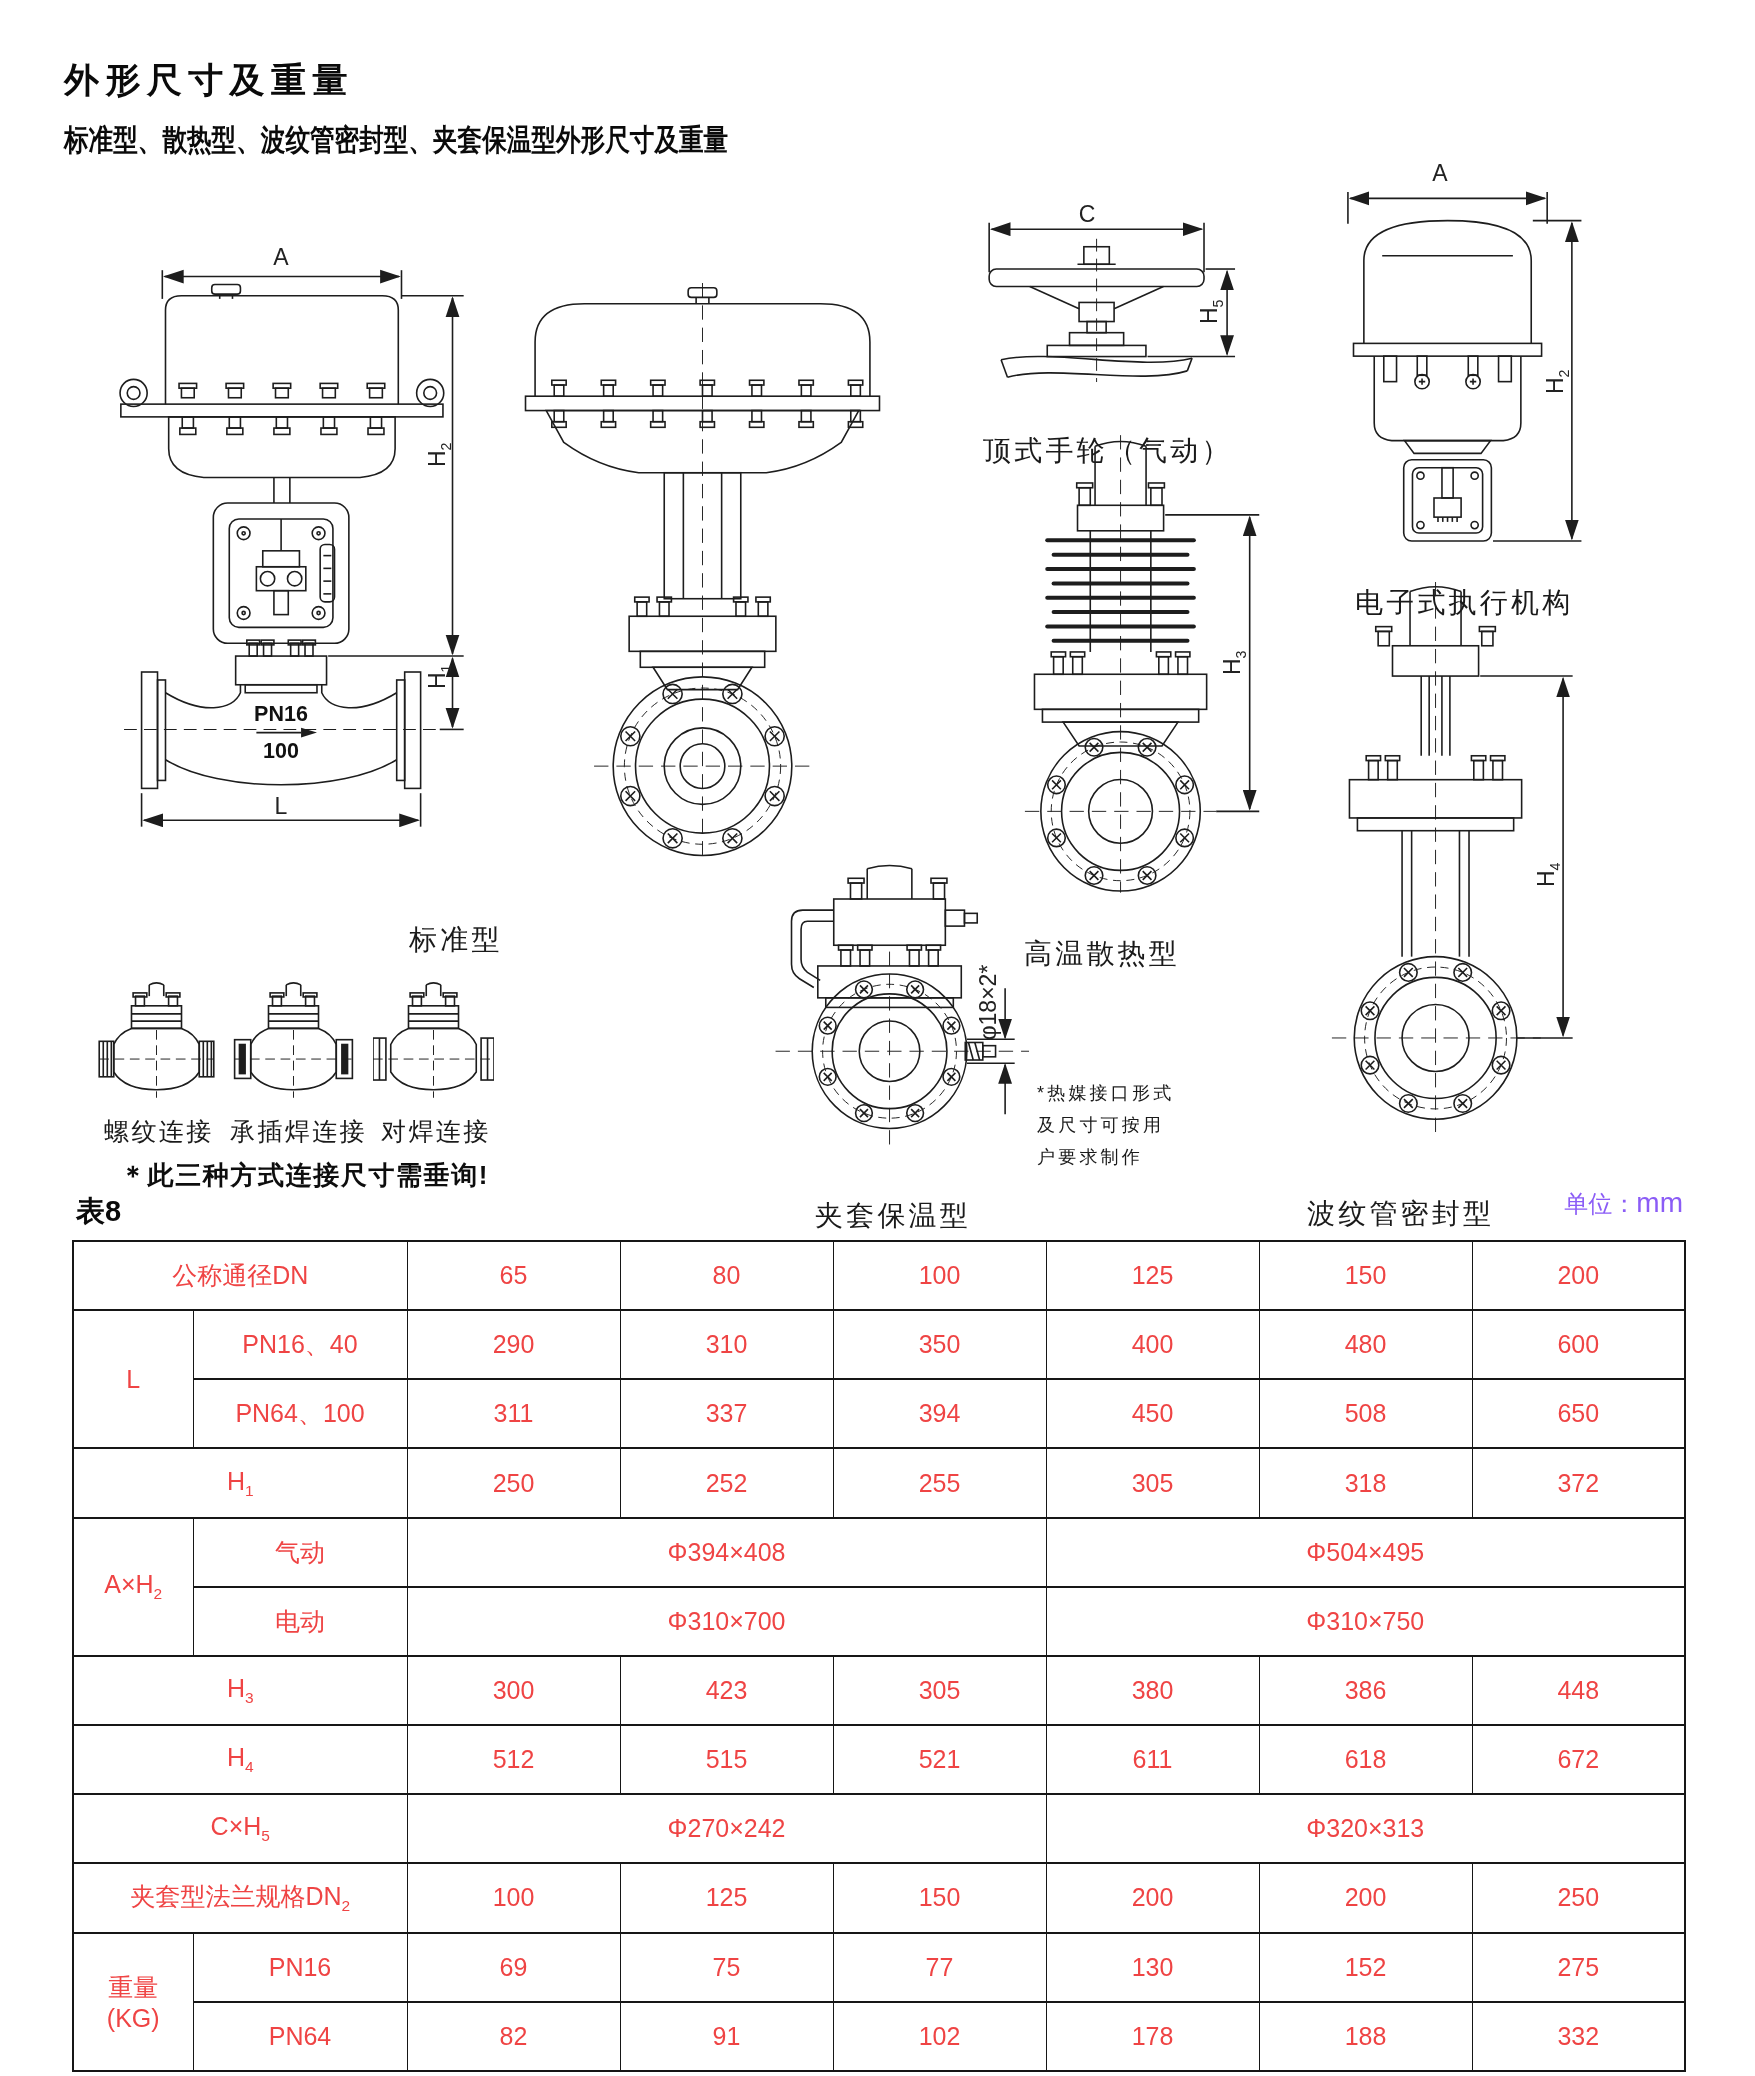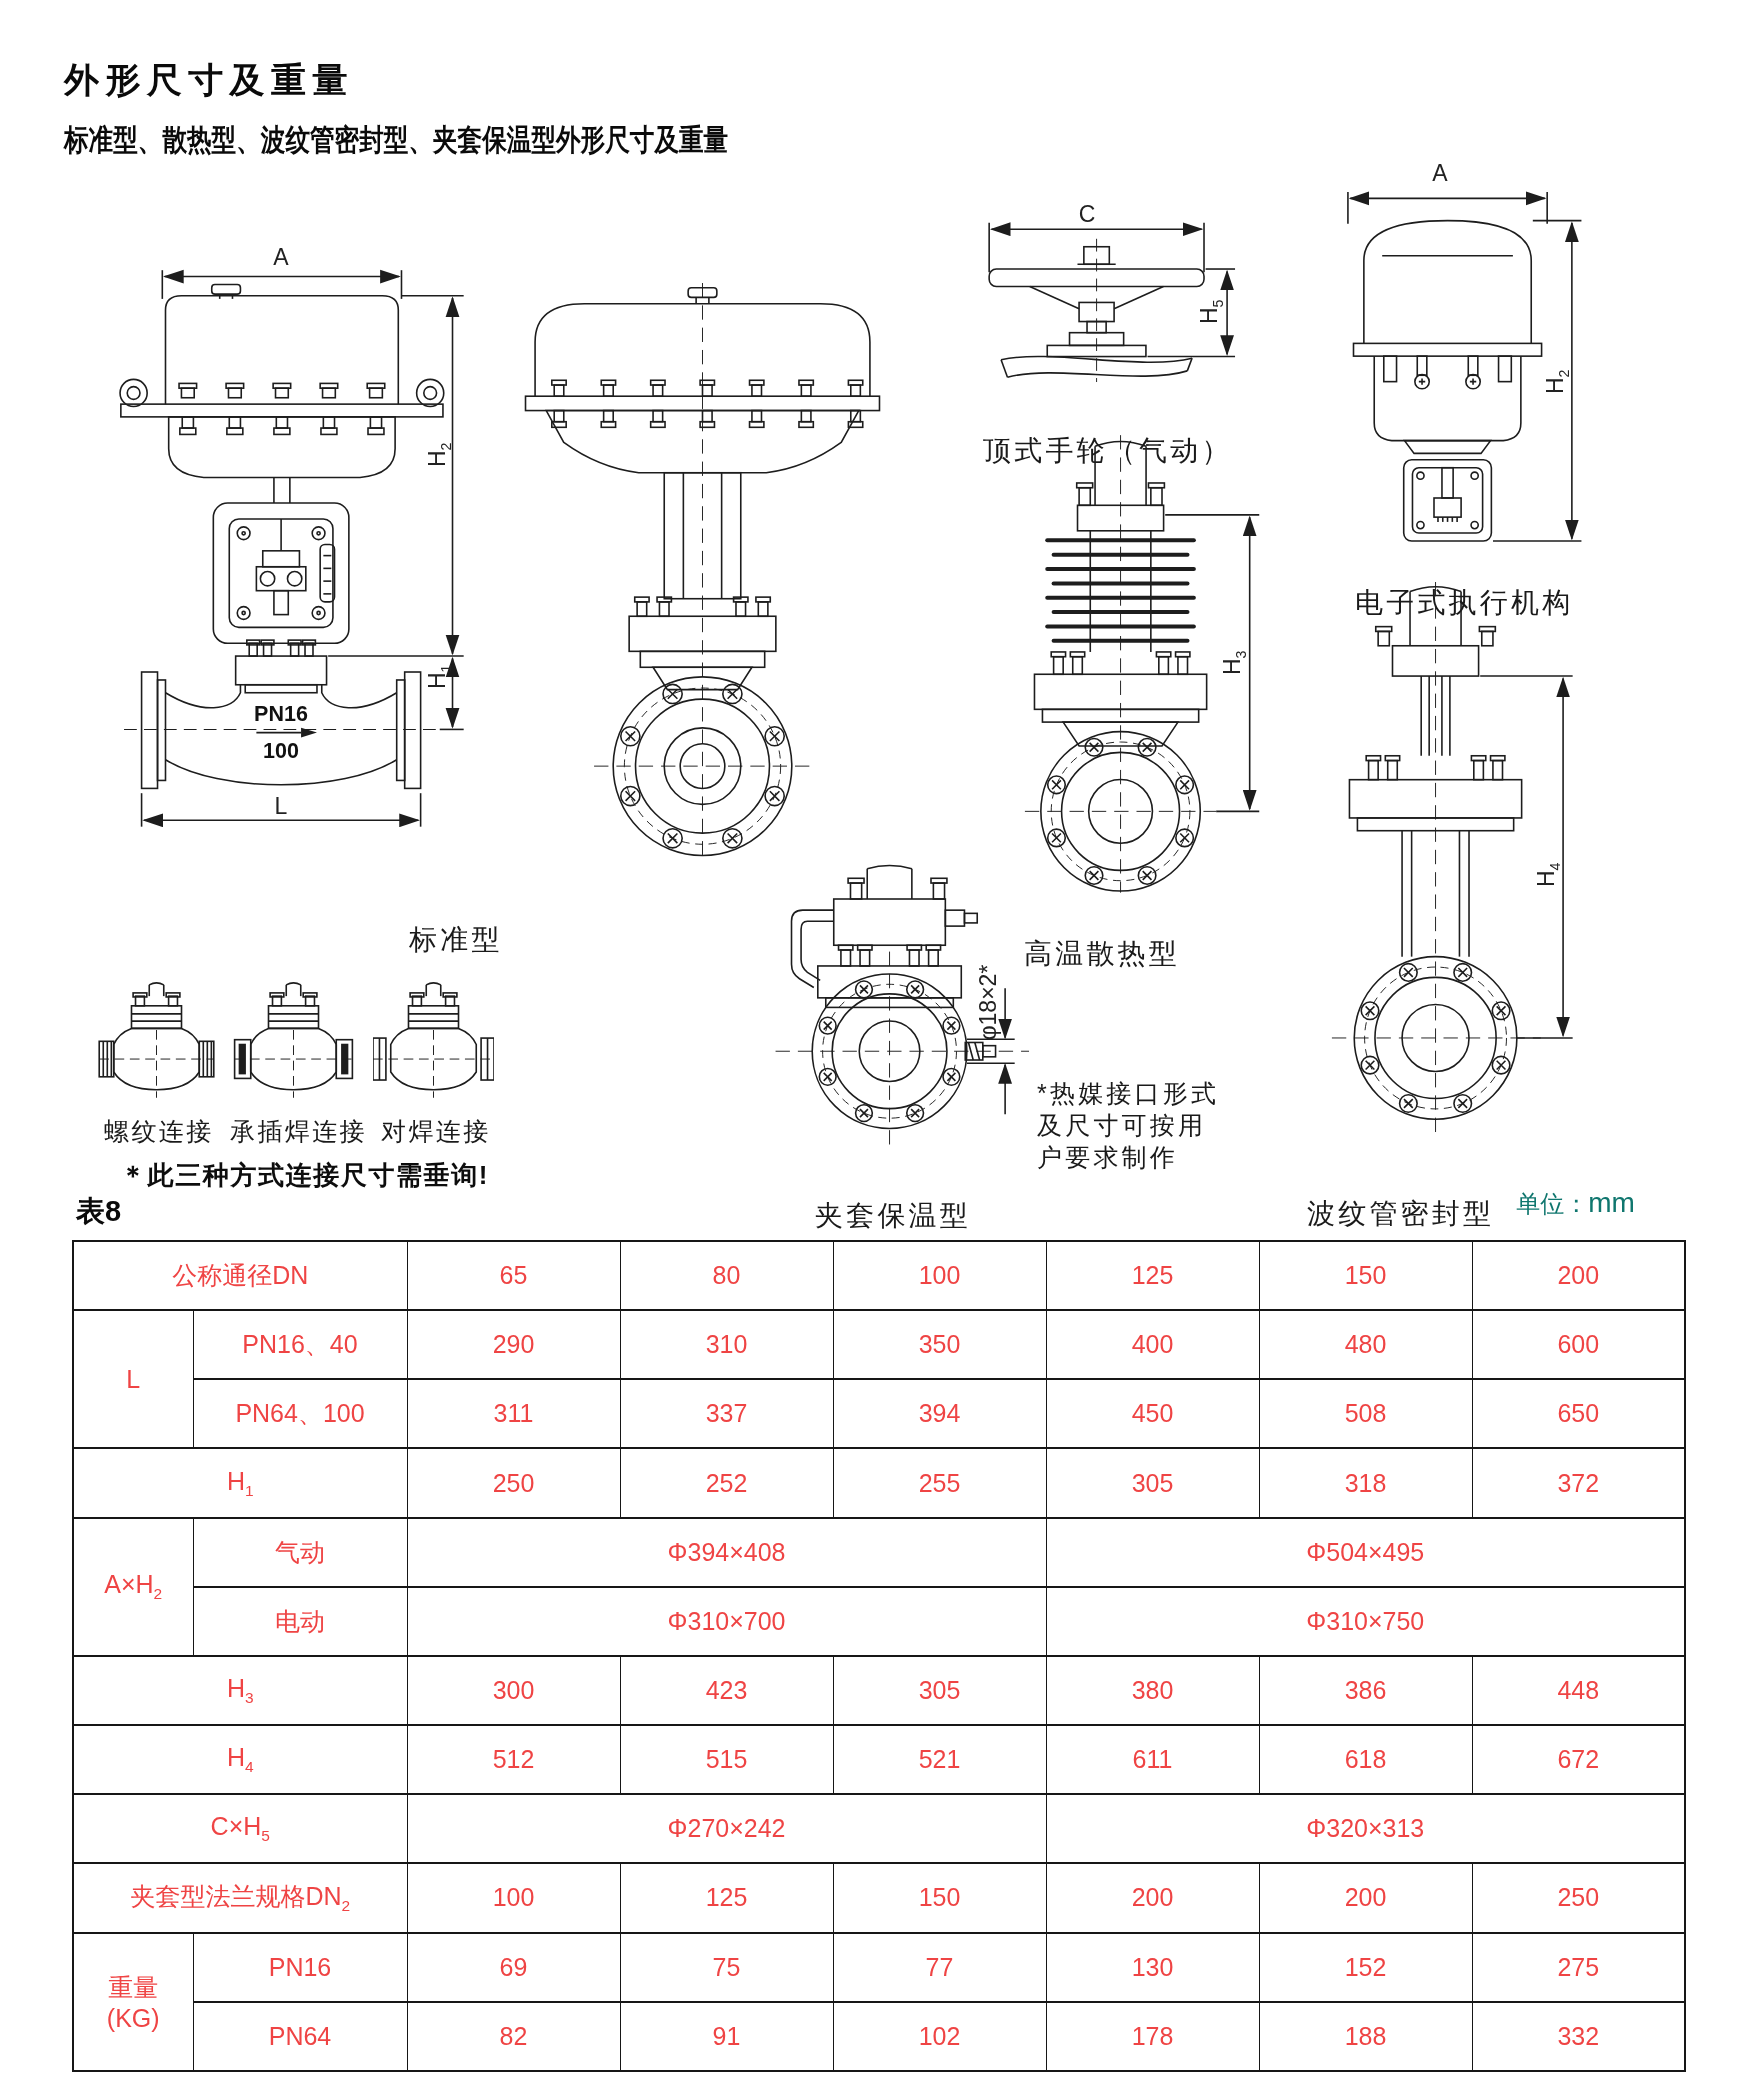--- a/index.html
+++ b/index.html
@@ -9,24 +9,24 @@
   .title { font-size:35px; font-weight:bold; letter-spacing:6.4px; color:#0a0a0a; }
   .subtitle { font-size:30px; font-weight:bold; letter-spacing:0px; color:#0a0a0a;
               transform:scaleX(.82); transform-origin:left center; white-space:nowrap; }
   .dwg-label { font-size:28px; color:#1a1a1a; letter-spacing:3.2px; white-space:nowrap;margin-top:40px; }
   .dwg-label-sm { font-size:25px; color:#1a1a1a; letter-spacing:2.4px; white-space:nowrap; }
   .dim-label { font-size:23px; color:#222; white-space:nowrap; }
   .dim-rot { display:inline-block; width:56px; text-align:center;
              transform:rotate(-90deg); }
   sub { font-size:0.62em; }
   .body-mark { font-size:21.5px; font-weight:bold; color:#111; text-align:center; width:96px; }
-  .note-small { font-size:25px; line-height:32px; letter-spacing:3.2px; color:#1a1a1a; }
+  .note-small { font-size:18px; line-height:32px; letter-spacing:3.2px; color:#1a1a1a; }
   .conn-note { font-size:26px; font-weight:600; letter-spacing:1.6px; color:#0d0d0d; white-space:nowrap;text-align:center; }
   .tbl-caption { font-size:29px; font-weight:bold; color:#0a0a0a; }
-  .unit-box { font-size:24px; color:#0f766e; text-align:center; }
+  .unit-box { font-size:24px; color:#8b5cf6; text-align:right; }
   .unit-box .mm { font-size:28px; }
   svg.line { position:absolute; stroke:#1d1d1d; fill:none; stroke-width:2; }
   .dim-table { position:absolute; left:72px; top:1240px; width:1611px; height:832px;
                border-collapse:collapse; table-layout:fixed; font-size:25px; color:#ef4444;
                border:2.4px solid #161616; }
   .dim-table td { border:1.6px solid #161616; border-top-width:2.4px; border-bottom-width:2.4px;
                   text-align:center; vertical-align:middle; padding:0; font-weight:normal; }
   .dim-table tr { height:69px; }
 </style>
 </head>

